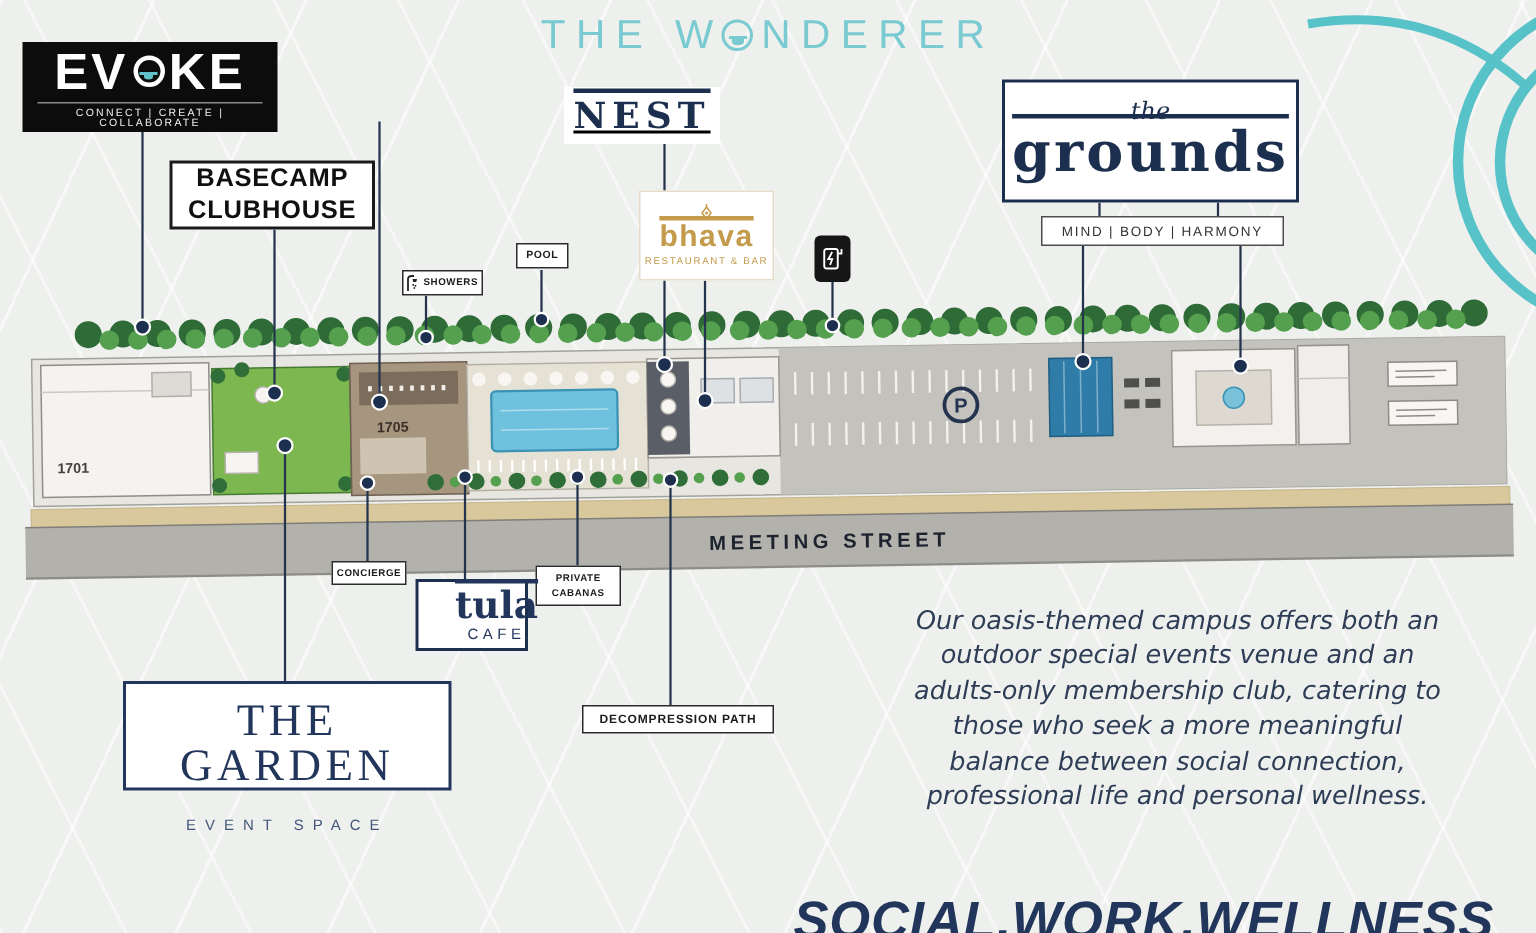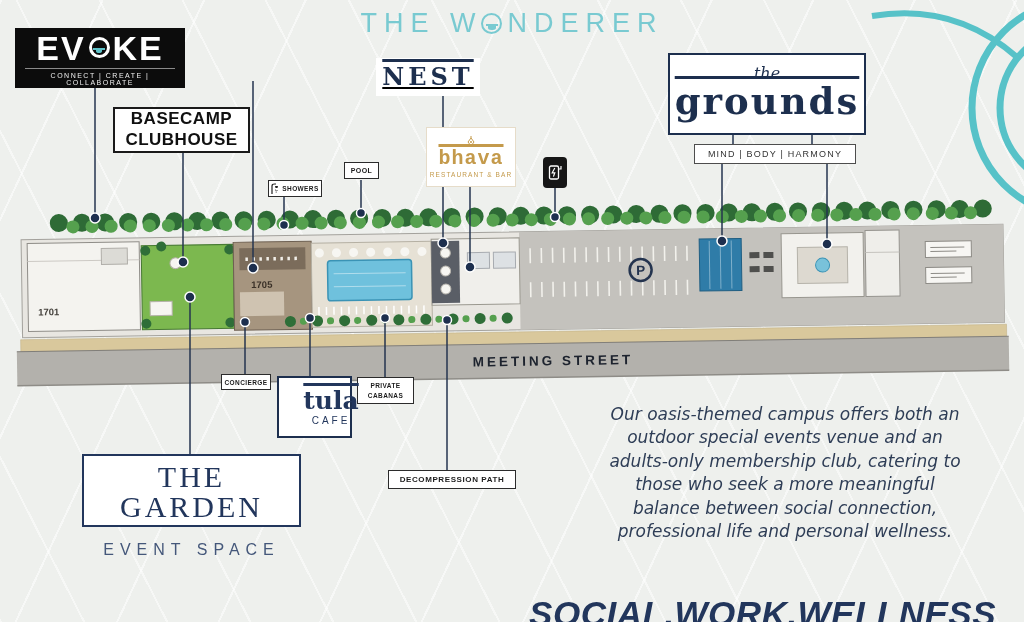--- a/index.html
+++ b/index.html
@@ -30,36 +30,36 @@
     margin-top:3px;padding-top:3px;width:88%;}
   .krida{left:224px;top:35px;width:92px;height:46px;border:1px solid #d9cfc1;}
   .krida-name{font-family:"DejaVu Serif",serif;font-style:italic;font-size:23px;color:#cd7f5e;line-height:1;}
   .krida-tag{font-size:6.5px;letter-spacing:1.4px;color:#c9a050;margin-top:2px;}
   .basecamp{left:113px;top:107px;width:137px;height:46px;border:2px solid #1a1a1a;
     font-weight:bold;font-size:17px;letter-spacing:.5px;color:#101010;line-height:1.22;}
   .nest{left:376px;top:58px;width:104px;height:38px;text-decoration:underline;}
   .nest-name{font-family:"DejaVu Serif",serif;font-weight:bold;font-size:24px;color:#1d2f4e;
     letter-spacing:4px;text-decoration:overline;text-decoration-thickness:3px;line-height:1;}
   .bhava{left:426px;top:127px;width:90px;height:60px;border:1px solid #e6dcc9;}
-  .bhava-name{font-family:Liberation Mono, monospace;font-weight:bold;font-size:20px;color:#c49a4b;
+  .bhava-name{font-family:Liberation Sans, sans-serif;font-weight:bold;font-size:20px;color:#c49a4b;
     letter-spacing:1px;text-decoration:overline;text-decoration-thickness:2.5px;line-height:1.05;}
   .bhava-tag{font-size:6.5px;letter-spacing:1.1px;color:#c49a4b;margin-top:2px;}
   .grounds{left:668px;top:53px;width:198px;height:82px;border:2.5px solid #1d2f4e;}
   .grounds-the{font-family:"DejaVu Serif",serif;font-style:italic;font-size:16px;color:#1d2f4e;line-height:1;}
   .grounds-name{font-family:"DejaVu Serif",serif;font-weight:bold;font-size:37px;color:#1d2f4e;
     letter-spacing:2px;line-height:1.08;text-decoration:overline;text-decoration-thickness:3px;}
   .harmony{left:694px;top:144px;width:162px;height:20px;border:1px solid #4d4d4d;
     font-size:9px;letter-spacing:1.2px;color:#333;font-weight:400;flex-direction:row;}
-  .tula{left:277px;top:376px;width:75px;height:62px;border:2px solid #1d2f4e;padding-left:33px;}
+  .tula{left:277px;top:386px;width:75px;height:48px;border:2px solid #1d2f4e;padding-left:33px;}
   .tula-name{font-family:"DejaVu Serif",serif;font-weight:bold;font-size:25px;color:#22365c;
     text-decoration:overline;text-decoration-thickness:3px;line-height:1;}
   .tula-sub{font-size:10px;letter-spacing:3px;color:#22365c;margin-top:2px;}
   .garden{left:82px;top:454px;width:219px;height:73px;border:2px solid #22365c;}
   .garden-name{font-family:"Liberation Serif",serif;font-size:30px;letter-spacing:3px;color:#22365c;line-height:1;margin-top:40px;}
-  .garden-sub{font-size:16px;letter-spacing:6px;color:#44577a;margin-top:19px;}
+  .garden-sub{font-size:10px;letter-spacing:6px;color:#44577a;margin-top:19px;}
 
   
   .map-label{position:absolute;background:#fff;border:1px solid #2b2b2b;display:flex;
     align-items:center;justify-content:center;font-weight:bold;color:#1b1b1b;
     box-sizing:border-box;font-size:6.5px;letter-spacing:.4px;text-align:center;}
   .showers{left:268px;top:180px;width:54px;height:17px;gap:2px;}
   .pool{left:344px;top:162px;width:35px;height:17px;font-size:7px;}
   .concierge{left:221px;top:374px;width:50px;height:16px;}
   .cabanas{left:357px;top:377px;width:57px;height:27px;flex-direction:column;line-height:1.5;}
   .decompression{left:388px;top:470px;width:128px;height:19px;font-size:8px;letter-spacing:.6px;}

